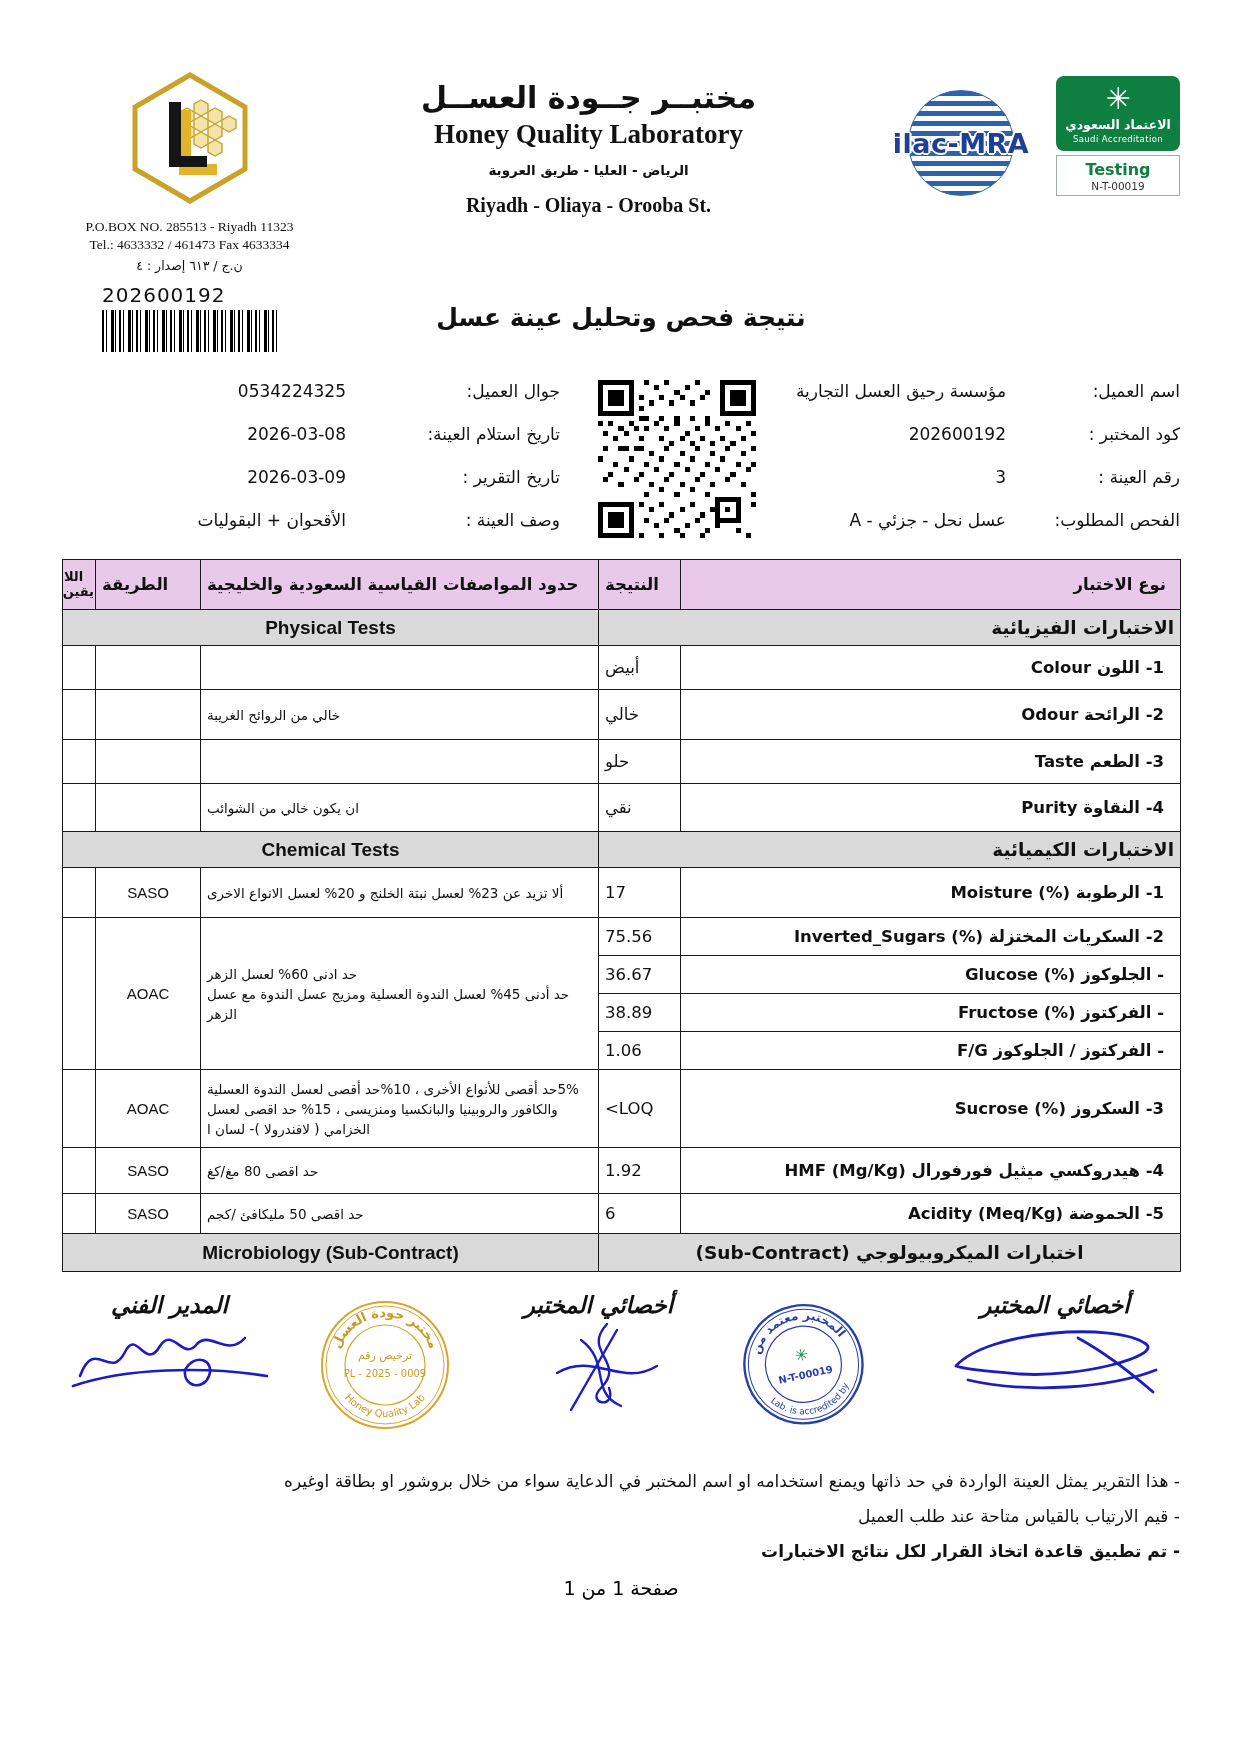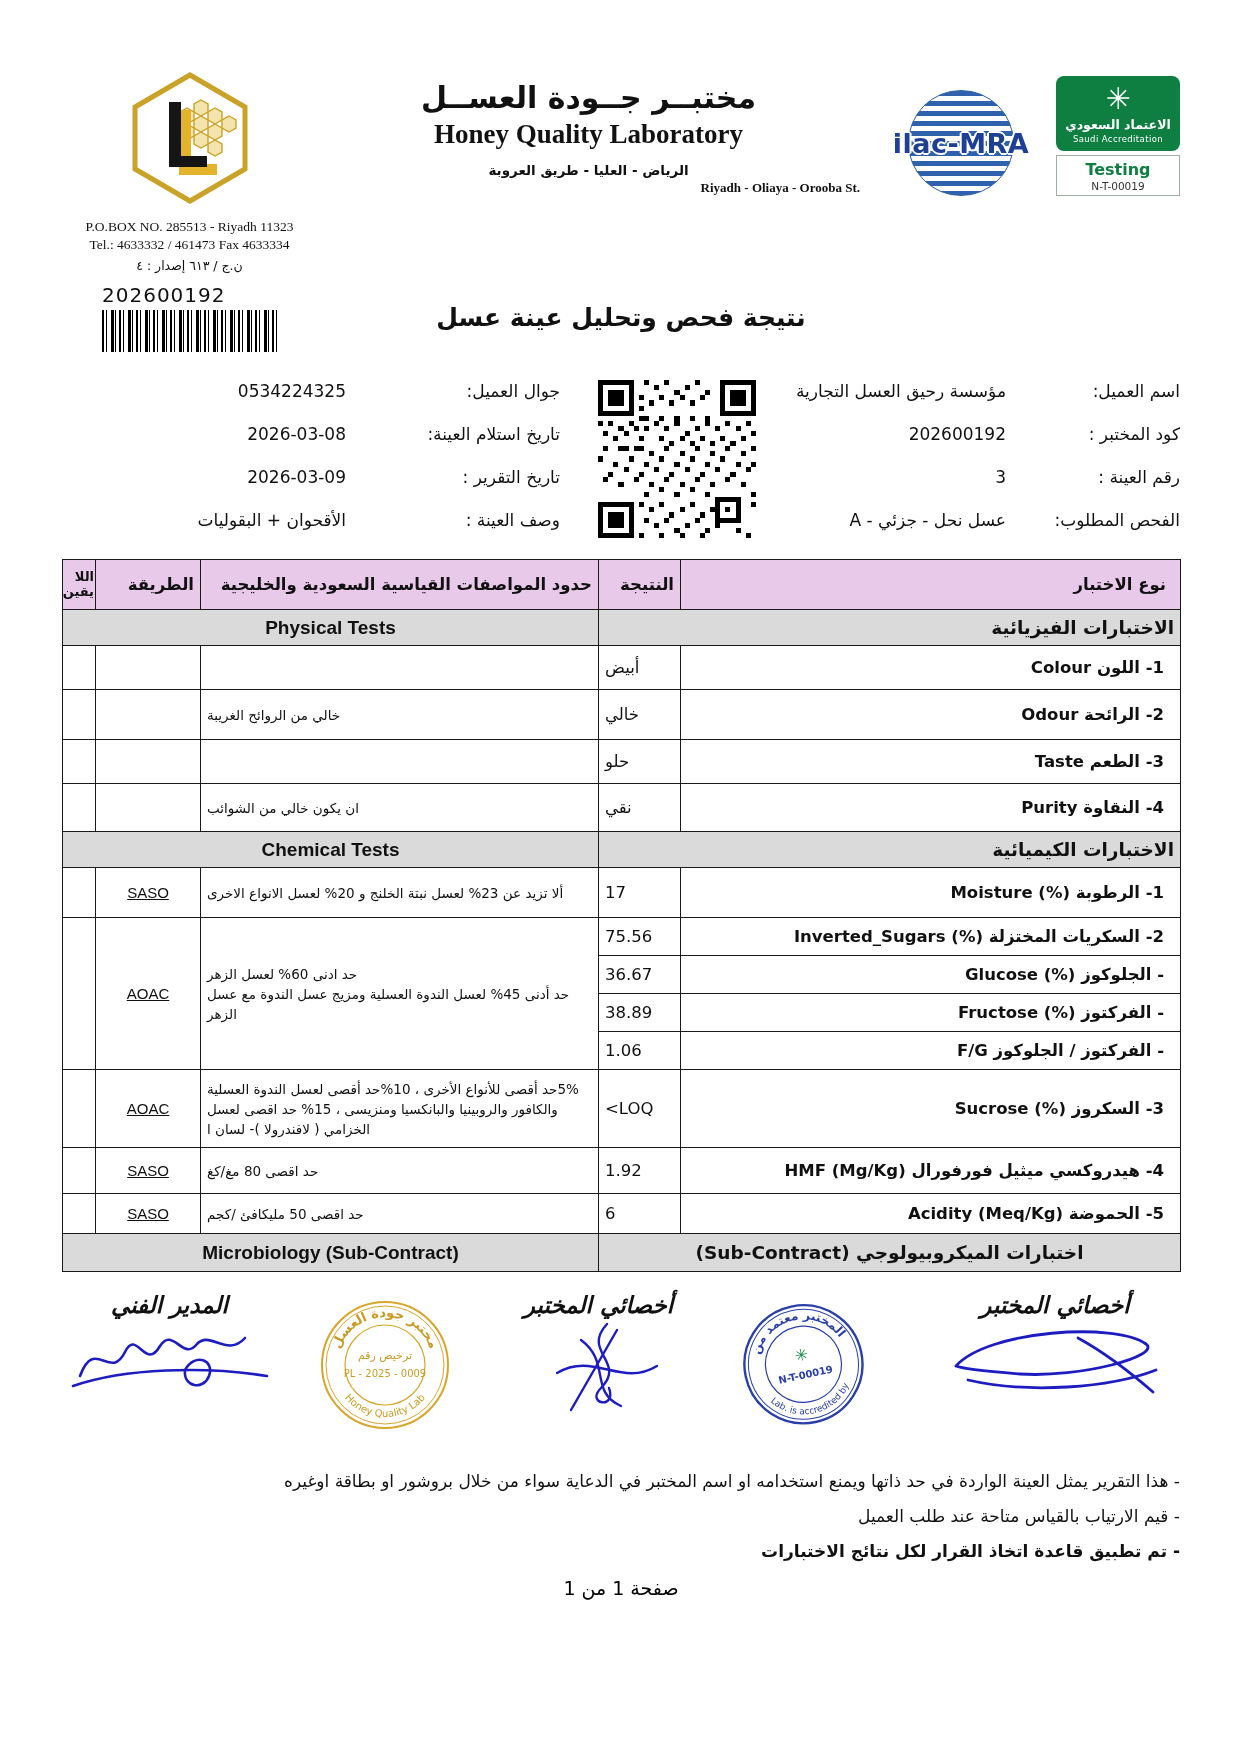--- a/index.html
+++ b/index.html
@@ -10,21 +10,21 @@
   
   .header{display:flex;align-items:flex-start;}
   .h-left{width:255px;text-align:center;}
   .logo-wrap{margin:0 auto 8px;width:126px;}
   .pobox,.tel{font-family:"Liberation Serif",serif;font-weight:normal;font-size:13.5px;line-height:1.35;}
   .issue{font-size:12.5px;margin-top:4px;direction:rtl;text-align:center;}
   .h-center{flex:1;text-align:center;padding-top:10px;}
   .title-ar{font-size:30px;font-weight:bold;direction:rtl;}
   .title-en{font-family:"Liberation Serif",serif;font-size:27px;font-weight:bold;margin-top:4px;}
   .addr-ar{font-size:13.5px;font-weight:bold;margin-top:12px;direction:rtl;}
-  .addr-en{font-family:"Liberation Serif",serif;font-size:13px;font-weight:bold;margin-top:2px;text-align:right;}
+  .addr-en{font-family:"Liberation Serif",serif;font-size:20px;font-weight:bold;margin-top:16px;}
   .h-right{width:320px;display:flex;gap:10px;justify-content:flex-end;align-items:flex-start;padding-top:6px;}
   .ilac{position:relative;width:170px;height:140px;padding-top:14px;box-sizing:border-box;}
   .ilac-circle{width:104px;height:104px;border-radius:50%;margin:0 auto;
      background:repeating-linear-gradient(180deg,#2E62AC 0 5px,#fff 5px 10px);border:1px solid #2E62AC;}
   .ilac-text{position:absolute;top:52px;left:0;width:100%;text-align:center;
      font-size:27px;font-weight:bold;color:#1E3F96;letter-spacing:.5px;
      text-shadow:-2px 0 #fff,2px 0 #fff,0 -2px #fff,0 2px #fff,-1px -1px #fff,1px 1px #fff,-1px 1px #fff,1px -1px #fff;}
   .saudi{width:124px;}
   .saudi-top{background:#0F7F41;border-radius:8px;padding:8px 4px 7px;text-align:center;color:#fff;}
   .star{font-size:30px;line-height:1;}
@@ -44,31 +44,31 @@
 
   
   .client{direction:rtl;display:grid;grid-template-columns:148px 212px 182px 188px 222px;
      column-gap:26px;margin-top:14px;align-items:start;font-size:17px;}
   .client .cell{text-align:right;line-height:1.45;padding-top:4px;}
   .qr{grid-column:3;grid-row:1 / span 4;justify-self:center;align-self:start;}
 
   
   table.results{border-collapse:collapse;direction:rtl;width:1118px;table-layout:fixed;margin-top:12px;}
   .results td{border:1px solid #1a1a1a;padding:2px 6px;vertical-align:middle;box-sizing:border-box;}
-  .hrow td{background:#E9C9EA;font-weight:bold;font-size:16.5px;text-align:right;}
+  .hrow td{background:#E9C9EA;font-weight:bold;font-size:16.5px;text-align:left;}
   .hrow .test-h{text-align:right;padding-right:14px;}
   .hrow .unc-h{font-size:13px;line-height:1.15;padding:2px 1px;}
   .sec td{background:#DADADA;font-weight:bold;}
   .sec-ar{text-align:right;font-size:18.5px;padding-right:14px;}
   .sec-ar.center{text-align:center;}
   .sec-en{text-align:center;font-family:"Liberation Sans",sans-serif;font-size:19px;}
   td.test{font-weight:bold;font-size:16.5px;text-align:right;padding-right:16px;}
   td.res{direction:ltr;text-align:left;font-size:16.5px;}
   td.lim{font-size:13.5px;text-align:left;line-height:1.5;}
-  td.meth{text-align:center;font-size:15px;font-family:"Liberation Sans",sans-serif;text-decoration:underline;}
+  td.meth{text-align:center;font-size:15px;font-family:"Liberation Sans",sans-serif;}
   .prelines{white-space:pre-line;}
 
   
   .banner{width:1118px;background:#F1D5F2;margin-top:8px;text-align:center;
      padding:13px 12px 15px;box-sizing:border-box;direction:rtl;}
   .b1{font-weight:bold;font-size:19px;}
   .b2,.b3{font-size:14.5px;font-weight:bold;margin-top:10px;}
 
   
   .sigs{display:flex;justify-content:space-between;align-items:flex-start;margin-top:20px;height:158px;}

